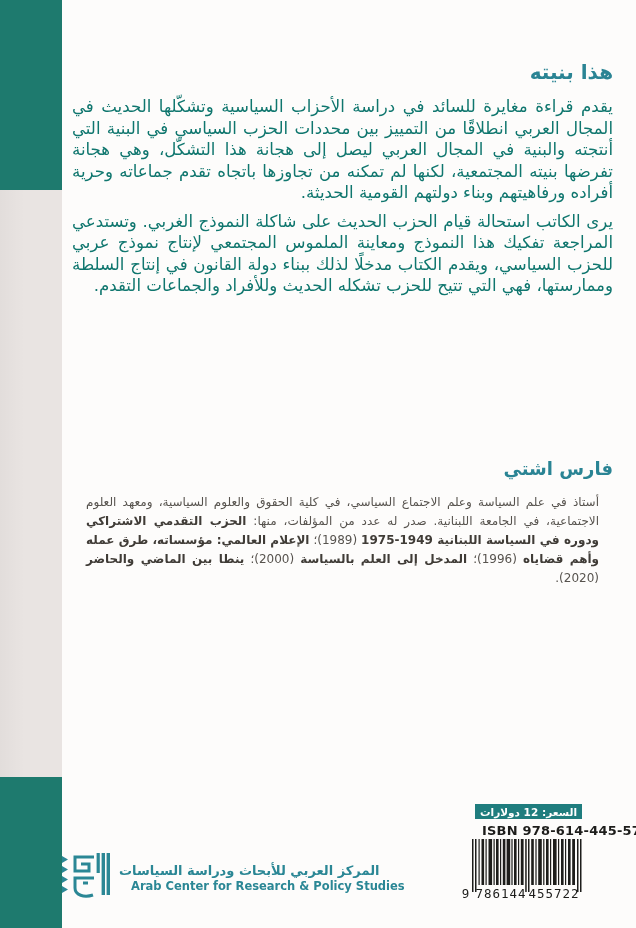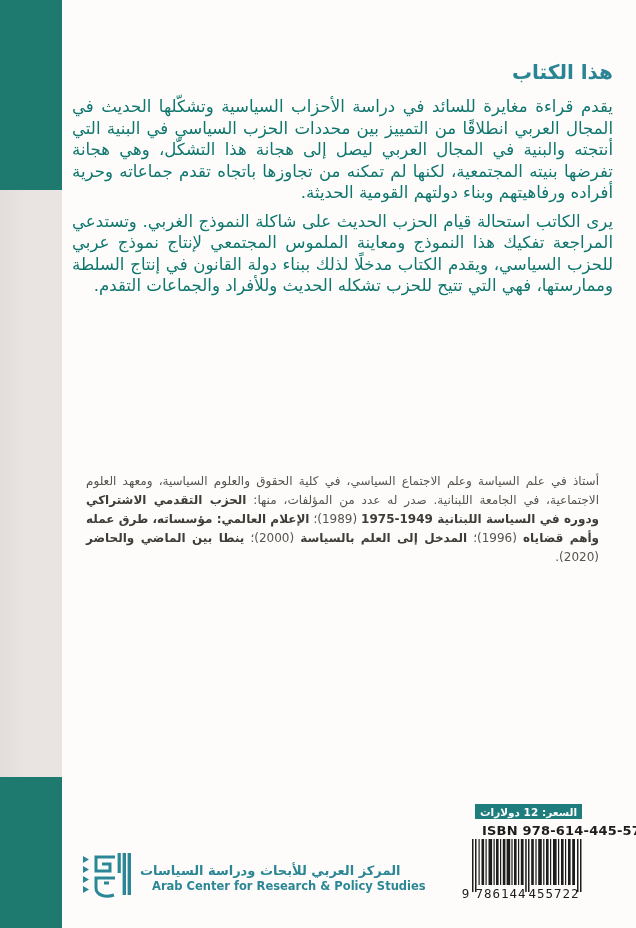--- a/index.html
+++ b/index.html
@@ -46,41 +46,42 @@
     font-size:13px;font-weight:bold;color:#1d1d1b;letter-spacing:0.2px;white-space:nowrap;margin-left:36px;
   }
   .barcode{position:absolute;left:458px;top:839px;width:126px;height:62px;}
   .barcode svg{display:block;}
   .barcode text{
     font-family:"DejaVu Sans Mono","Liberation Mono",monospace;
     font-size:12.5px;fill:#1d1d1b;letter-spacing:1px;
   }
 
   
-  .publisher{position:absolute;left:83px;top:852px;display:flex;align-items:center;gap:9px;}
+  .publisher{position:absolute;left:62px;top:852px;display:flex;align-items:center;gap:9px;}
   .publisher .names{display:flex;flex-direction:column;justify-content:center;gap:1px;}
   .pub-ar{direction:rtl;font-size:13px;font-weight:bold;color:#2b8795;text-align:left;}
   .pub-en{font-size:11.5px;font-weight:bold;color:#2b8795;text-align:left;margin-left:12px;}
 </style>
 </head>
 <body>
 
 <div class="page">
 
   <div class="strip teal-top"></div>
   <div class="strip gray-mid"></div>
   <div class="strip teal-bottom"></div>
 
   <section class="about" dir="rtl" lang="ar">
-    <h1>هذا الكتاب</h1>
+    <h1>هذا بنيته</h1>
     <p class="body-p">يقدم قراءة مغايرة للسائد في دراسة الأحزاب السياسية وتشكّلها الحديث في المجال العربي انطلاقًا من التمييز بين محددات الحزب السياسي في البنية التي أنتجته والبنية في المجال العربي ليصل إلى هجانة هذا التشكّل، وهي هجانة تفرضها بنيته المجتمعية، لكنها لم تمكنه من تجاوزها باتجاه تقدم جماعاته وحرية أفراده ورفاهيتهم وبناء دولتهم القومية الحديثة.</p>
     <p class="body-p">يرى الكاتب استحالة قيام الحزب الحديث على شاكلة النموذج الغربي. وتستدعي المراجعة تفكيك هذا النموذج ومعاينة الملموس المجتمعي لإنتاج نموذج عربي للحزب السياسي، ويقدم الكتاب مدخلًا لذلك ببناء دولة القانون في إنتاج السلطة وممارستها، فهي التي تتيح للحزب تشكله الحديث وللأفراد والجماعات التقدم.</p>
   </section>
 
   <section class="author" dir="rtl" lang="ar">
+    <h2>فارس اشتي</h2>
     <p class="bio"><span>أستاذ في علم السياسة وعلم الاجتماع السياسي، في كلية الحقوق والعلوم السياسية، ومعهد العلوم الاجتماعية، في الجامعة اللبنانية. صدر له عدد من المؤلفات، منها: </span><span class="b">الحزب التقدمي الاشتراكي ودوره في السياسة اللبنانية 1949-1975</span><span> (1989)؛ </span><span class="b">الإعلام العالمي: مؤسساته، طرق عمله وأهم قضاياه</span><span> (1996)؛ </span><span class="b">المدخل إلى العلم بالسياسة</span><span> (2000)؛ </span><span class="b">ينطا بين الماضي والحاضر</span><span> (2020).</span></p>
   </section>
 
   <div class="price-bar" dir="rtl" lang="ar">
     <span>السعر:</span>
     <span>12 دولارات</span>
   </div>
 
   <div class="isbn">ISBN 978-614-445-572-2</div>
 

